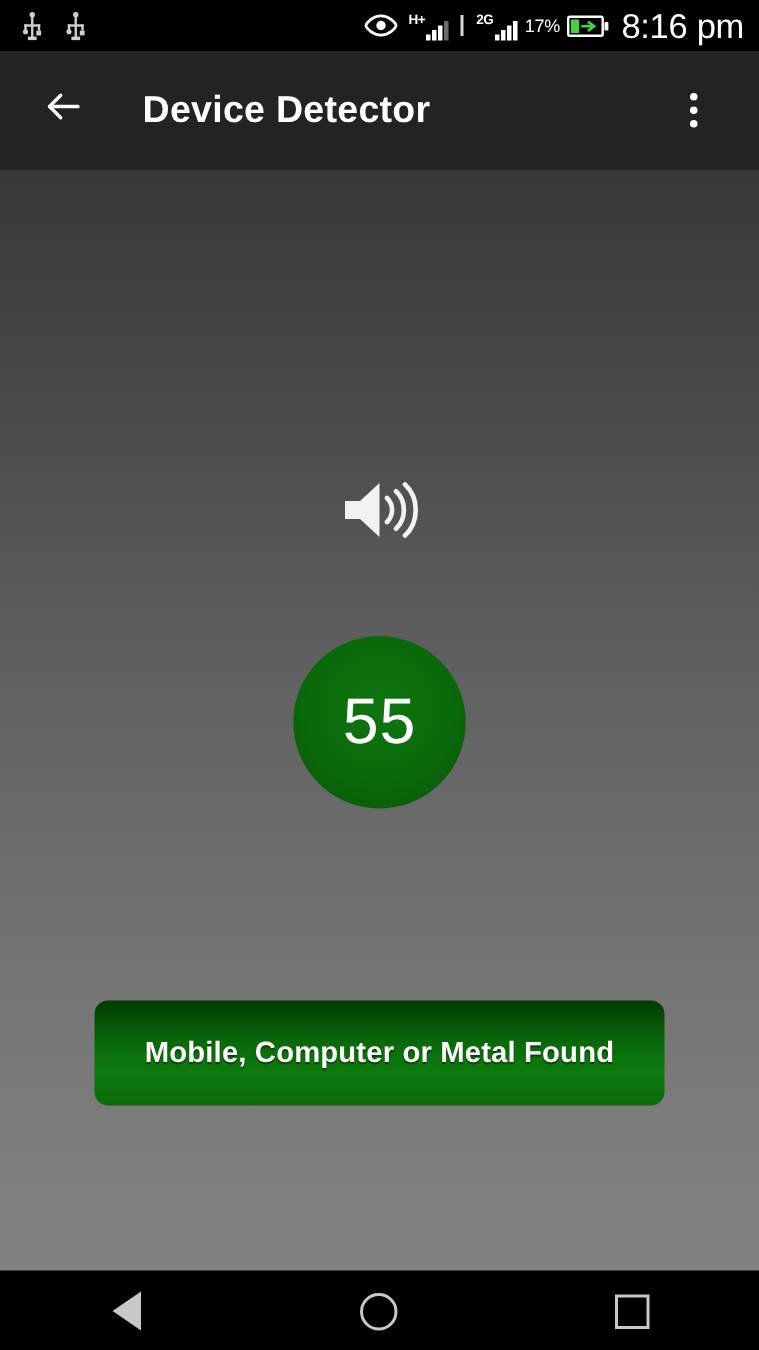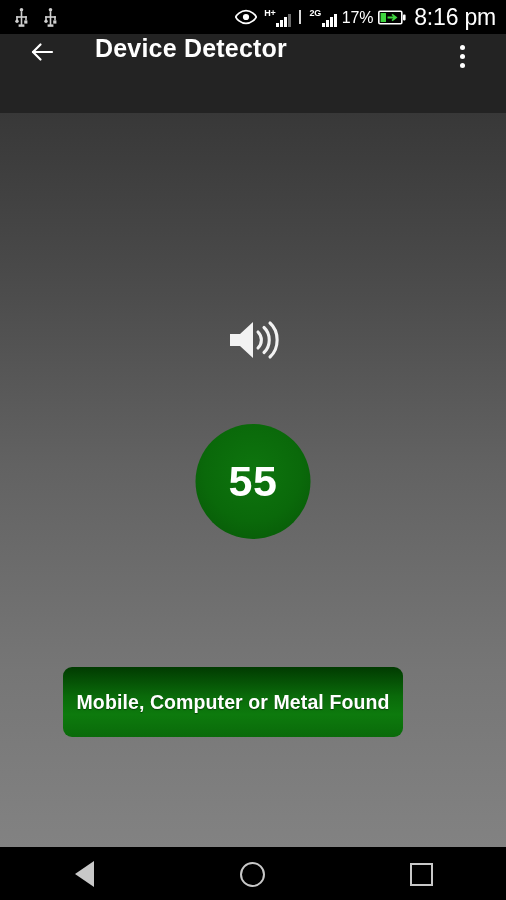--- a/index.html
+++ b/index.html
@@ -36,29 +36,29 @@
     font-family:"Liberation Sans", sans-serif;
   }
   .sig-bars { display:flex; align-items:flex-end; gap:1px; height:13px; margin-left:1px; }
   .sig-bars i { width:3px; background:#fff; display:block; }
   .sig-bars i:nth-child(1){ height:4px; }
   .sig-bars i:nth-child(2){ height:7px; }
   .sig-bars i:nth-child(3){ height:10px; }
   .sig-bars i:nth-child(4){ height:13px; }
   .sig-bars i.dim { background:#6a6a6a; }
   .sig-sep { width:2px; height:14px; background:#d8d8d8; margin:0 3px; }
-  .batt-pct { font-size:16px; line-height:17px; letter-spacing:-0.2px; }
+  .batt-pct { font-size:12px; line-height:17px; letter-spacing:-0.2px; }
   .batt-icon { width:28px; height:15px; display:block; }
   .clock { font-size:23px; line-height:17px; letter-spacing:-0.2px; margin-left:3px; }
 
   
   .app-bar {
     height:79px; flex:0 0 79px;
     background:#232323;
-    display:flex; align-items:flex-start;
+    display:flex; align-items:center;
     padding:0 24px 0 22px;
   }
   .back-btn { width:40px; height:40px; display:flex; align-items:center; justify-content:center; cursor:pointer; }
   .back-btn svg { width:26px; height:26px; }
   .app-title {
     color:#ffffff; font-size:25px; font-weight:bold;
     letter-spacing:0.2px; margin-left:33px; white-space:nowrap;
   }
   .overflow-btn {
     margin-left:auto; width:40px; height:44px;
@@ -80,27 +80,27 @@
   .speaker-icon { width:52px; height:44px; display:block; }
 
   .meter-circle {
     position:absolute; top:311px; left:50%;
     transform:translateX(-50%);
     width:115px; height:115px; border-radius:50%;
     background:radial-gradient(circle at 50% 42%, #0e750e 0%, #0a690a 55%, #075407 100%);
     display:flex; align-items:center; justify-content:center;
   }
   .meter-value {
-    color:#ffffff; font-size:43px; font-weight:700;
+    color:#ffffff; font-size:43px; font-weight:400;
     letter-spacing:0.5px; line-height:1;
   }
 
   .status-btn {
     position:absolute; top:554px; left:63px;
-    width:340px; height:70px; border:none;
+    width:380px; height:70px; border:none;
     border-radius:9px;
     background:linear-gradient(to bottom, #013b01 0%, #0a6a0a 42%, #0d7a0d 68%, #0a6a0a 100%);
     color:#ffffff; font-size:19.5px; font-weight:bold;
     font-family:"Liberation Sans", sans-serif;
     letter-spacing:0.1px; cursor:pointer;
     text-shadow:0 1px 1px rgba(0,0,0,0.45);
     display:flex; align-items:center; justify-content:center;
   }
 
   

